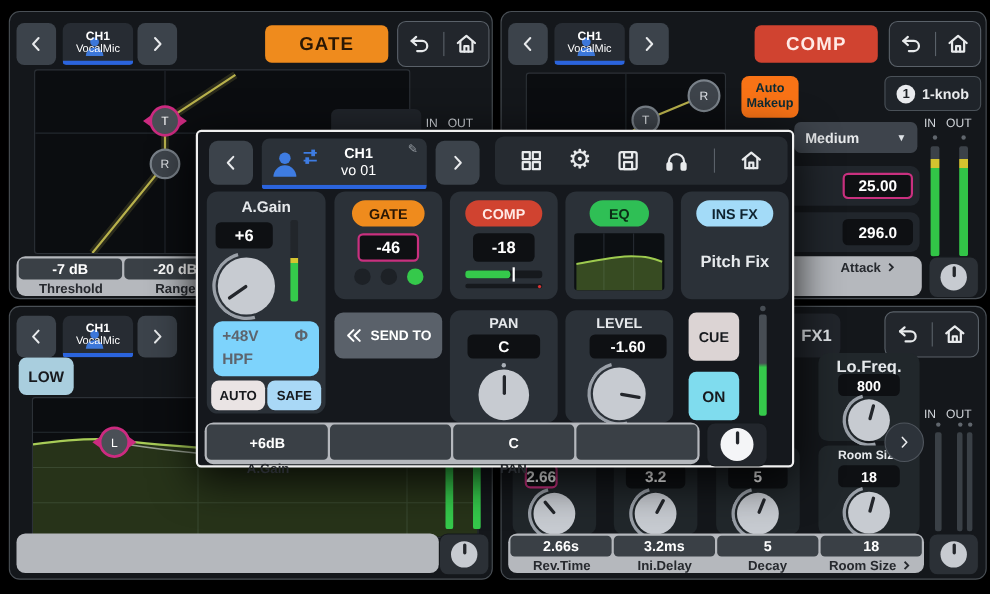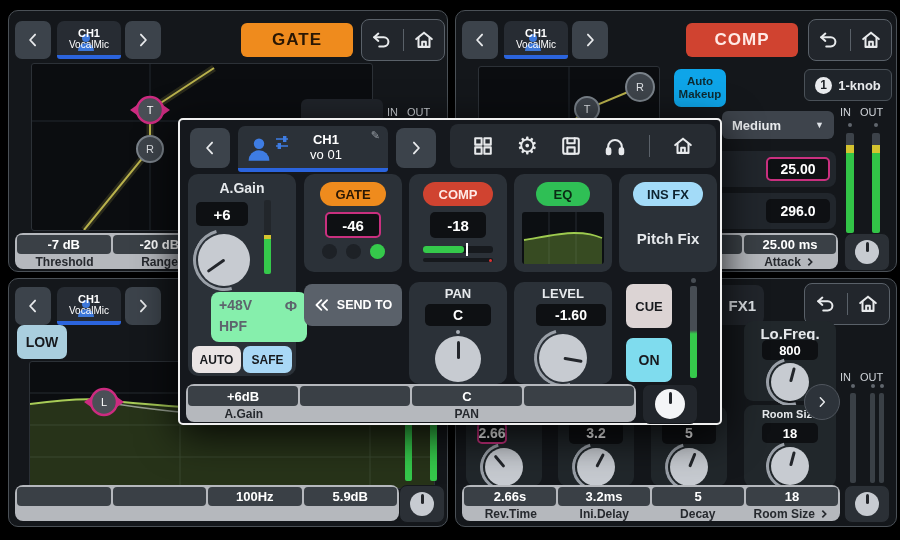--- a/index.html
+++ b/index.html
@@ -173,21 +173,21 @@
     </div>
 
     <svg class="graph" style="left:22px;top:55px;" width="180" height="130" viewBox="0 0 180 130">
       <line x1="90" y1="0" x2="90" y2="130" stroke="#23282e"></line>
       <path d="M20 118 L108 42 L161 20" stroke="#b8b14c" stroke-width="2" fill="none"></path>
       <circle cx="108" cy="42" r="12" fill="#3e444b" stroke="#7a828a" stroke-width="2"></circle>
       <text x="108" y="46" text-anchor="middle" font-size="11" fill="#dfe2e6">T</text>
       <circle cx="161" cy="20" r="14" fill="#3e444b" stroke="#7a828a" stroke-width="2"></circle>
       <text x="161" y="24" text-anchor="middle" font-size="11" fill="#dfe2e6">R</text>
     </svg>
-    <div class="litebtn" style="left:218px;top:58px;width:52px;height:38px;background:#0ea5e9;color:#0d2b33;font-size:11.5px;line-height:13px;text-align:center;">Auto Makeup</div>
+    <div class="litebtn" style="left:218px;top:58px;width:52px;height:38px;background:#f97316;color:#0d2b33;font-size:11.5px;line-height:13px;text-align:center;">Auto Makeup</div>
     <div class="abs" style="left:348px;top:58px;width:86px;height:30px;background:#1f242a;border:1px solid #4a5158;border-radius:6px;display:flex;align-items:center;justify-content:center;gap:6px;cursor:pointer;">
       <span style="width:17px;height:17px;border-radius:50%;background:#e9ebee;color:#1c2025;font-size:12px;font-weight:bold;display:flex;align-items:center;justify-content:center;">1</span>
       <span style="font-size:13px;font-weight:bold;">1-knob</span>
     </div>
     <div class="abs" style="left:266px;top:100px;width:112px;height:28px;background:#3e444c;border-radius:6px;display:flex;align-items:center;justify-content:space-between;padding:0 10px;box-sizing:border-box;cursor:pointer;">
       <span style="font-size:13px;font-weight:bold;">Medium</span>
       <span style="font-size:9px;color:#dfe3e7;">▼</span>
     </div>
     <div class="abs" style="left:218px;top:140px;width:162px;height:36px;background:#21262c;border-radius:8px;">
       <div class="valbox sel" style="right:6px;top:6px;width:64px;height:24px;">25.00</div>
@@ -197,24 +197,20 @@
     </div>
     <div class="inout" style="left:384px;top:95px;">
       <span>IN</span>
       <span>OUT</span>
     </div>
     <div class="mdot" style="left:392px;top:112px;"></div>
     <div class="mdot" style="left:418px;top:112px;"></div>
     <div class="vmeter" style="left:390px;top:122px;width:8px;height:100px;background:linear-gradient(180deg,#3c4249 0 12%,#d4c32f 12% 20%,#32c447 20% 100%);"></div>
     <div class="vmeter" style="left:416px;top:122px;width:8px;height:100px;background:linear-gradient(180deg,#3c4249 0 12%,#d4c32f 12% 20%,#32c447 20% 100%);"></div>
     <div class="pbar" style="left:192px;top:222px;width:190px;height:36px;">
-      <div class="pvals">
-        <div class="pseg"></div>
-        <div class="pseg">25.00 ms</div>
-      </div>
       <div class="plabels">
         <div class="plab">
             <span></span>
           </div>
         <div class="plab">
           <span>Attack</span>
           <svg width="10" height="10" viewBox="0 0 24 24" style="stroke:#26292e;fill:none;stroke-width:4;">
               <path d="M8 4 L16 12 L8 20"></path>
             </svg>
         </div>
@@ -256,26 +252,20 @@
       <path d="M0 42 C30 38 55 36 74 38 S130 44 170 46 L404 51" stroke="#a8cc57" stroke-width="2" fill="none"></path>
       <path d="M74 40 C120 48 160 52 220 55 L404 58" stroke="#c8cdc4" stroke-width="1.5" opacity="0.7" fill="none"></path>
       <path d="M54 40 l7 -5 v10 z" fill="#cc2b80"></path>
       <path d="M94 40 l-7 -5 v10 z" fill="#cc2b80"></path>
       <circle cx="74" cy="40" r="13" fill="#4a4f56" stroke="#cc2b80" stroke-width="2.5"></circle>
       <text x="74" y="44" text-anchor="middle" font-size="11" fill="#fff">L</text>
     </svg>
     <div class="vmeter" style="left:396px;top:112px;width:7px;height:90px;background:linear-gradient(180deg,#2a8c38 0 8%,#35c94b 8% 100%);"></div>
     <div class="vmeter" style="left:421px;top:112px;width:7px;height:90px;background:linear-gradient(180deg,#2a8c38 0 8%,#35c94b 8% 100%);"></div>
     <div class="pbar" style="left:6px;top:206px;width:384px;height:36px;">
-      <div class="pvals">
-        <div class="pseg"></div>
-        <div class="pseg"></div>
-        <div class="pseg">100Hz</div>
-        <div class="pseg">5.9dB</div>
-      </div>
     </div>
     <div class="knobbox" style="left:390px;top:206px;width:44px;height:36px;">
       <div class="knob" style="width:24px;height:24px;"></div>
     </div>
   </div>
 
   <div class="panel" style="left:455px;top:278px;width:440px;height:247px;">
     <div class="abs" style="left:80px;top:6px;width:228px;height:40px;background:#21252b;border-radius:8px;display:flex;align-items:center;justify-content:flex-end;padding-right:8px;box-sizing:border-box;">
       <span style="font-size:15px;font-weight:bold;color:#dfe3e7;">FX1</span>
     </div>
@@ -411,21 +401,21 @@
           <path d="M6 9.5 V19.5 H18 V9.5"></path>
           <path d="M10 19.5 V14 H14 V19.5"></path>
         </svg>
     </div>
 
     <div class="card" style="left:8px;top:54px;width:108px;height:202px;">
       <div class="cardtitle" style="top:6px;font-size:14px;">A.Gain</div>
       <div class="valbox" style="left:8px;top:28px;width:52px;height:24px;font-size:15px;">+6</div>
       <div class="vmeter" style="left:76px;top:26px;width:7px;height:74px;background:linear-gradient(180deg,#22262b 0 47%,#d5c430 47% 53%,#35c94b 53% 100%);"></div>
       <div class="knob arc" style="position:absolute;left:10px;top:60px;width:52px;height:52px;--rot:-125deg;"></div>
-      <div class="abs" style="left:6px;top:118px;width:96px;height:50px;background:#86efac;border-radius:8px;margin-left:17px;">
+      <div class="abs" style="left:6px;top:118px;width:96px;height:50px;background:#7dd3fc;border-radius:8px;">
         <span class="abs dim" style="left:8px;top:5px;font-size:14px;">+48V</span>
         <span class="abs dim" style="right:10px;top:5px;font-size:15px;">Φ</span>
         <span class="abs dim" style="left:8px;top:26px;font-size:14px;">HPF</span>
       </div>
       <div class="litebtn" style="left:4px;top:172px;width:49px;height:27px;background:#eae4e4;font-size:12px;">AUTO</div>
       <div class="litebtn" style="left:55px;top:172px;width:49px;height:27px;background:#a9d8f6;font-size:12px;">SAFE</div>
     </div>
 
     <div class="card" style="left:124px;top:54px;width:98px;height:98px;">
       <div class="pill" style="left:16px;top:8px;width:66px;height:24px;background:#ef8b1d;color:#2a1704;">GATE</div>
@@ -484,21 +474,21 @@
       <div class="valbox" style="left:22px;top:22px;width:70px;height:22px;">-1.60</div>
       <div class="knob arc" style="position:absolute;left:25px;top:52px;width:48px;height:48px;--rot:100deg;"></div>
     </div>
 
     <div class="litebtn" style="left:446px;top:164px;width:46px;height:44px;background:#dcd4d4;font-size:13px;">CUE</div>
     <div class="litebtn" style="left:446px;top:218px;width:46px;height:44px;background:#7fdcee;font-size:14px;">ON</div>
     <div class="mdot" style="left:511px;top:158px;background:#474d54;width:5px;height:5px;"></div>
     <div class="vmeter" style="left:510px;top:166px;width:7px;height:92px;background:linear-gradient(180deg,#474d54 0 48%,#35c94b 52% 100%);"></div>
 
     <div class="pbar" style="left:6px;top:264px;width:450px;height:38px;">
-      <div class="pvals" style="height:20px;">
+      <div class="pvals" style="height:32px;">
         <div class="pseg">+6dB</div>
         <div class="pseg"></div>
         <div class="pseg">C</div>
         <div class="pseg"></div>
       </div>
       <div class="plabels" style="height:16px;">
         <div class="plab">
             <span>A.Gain</span>
           </div>
         <div class="plab">

